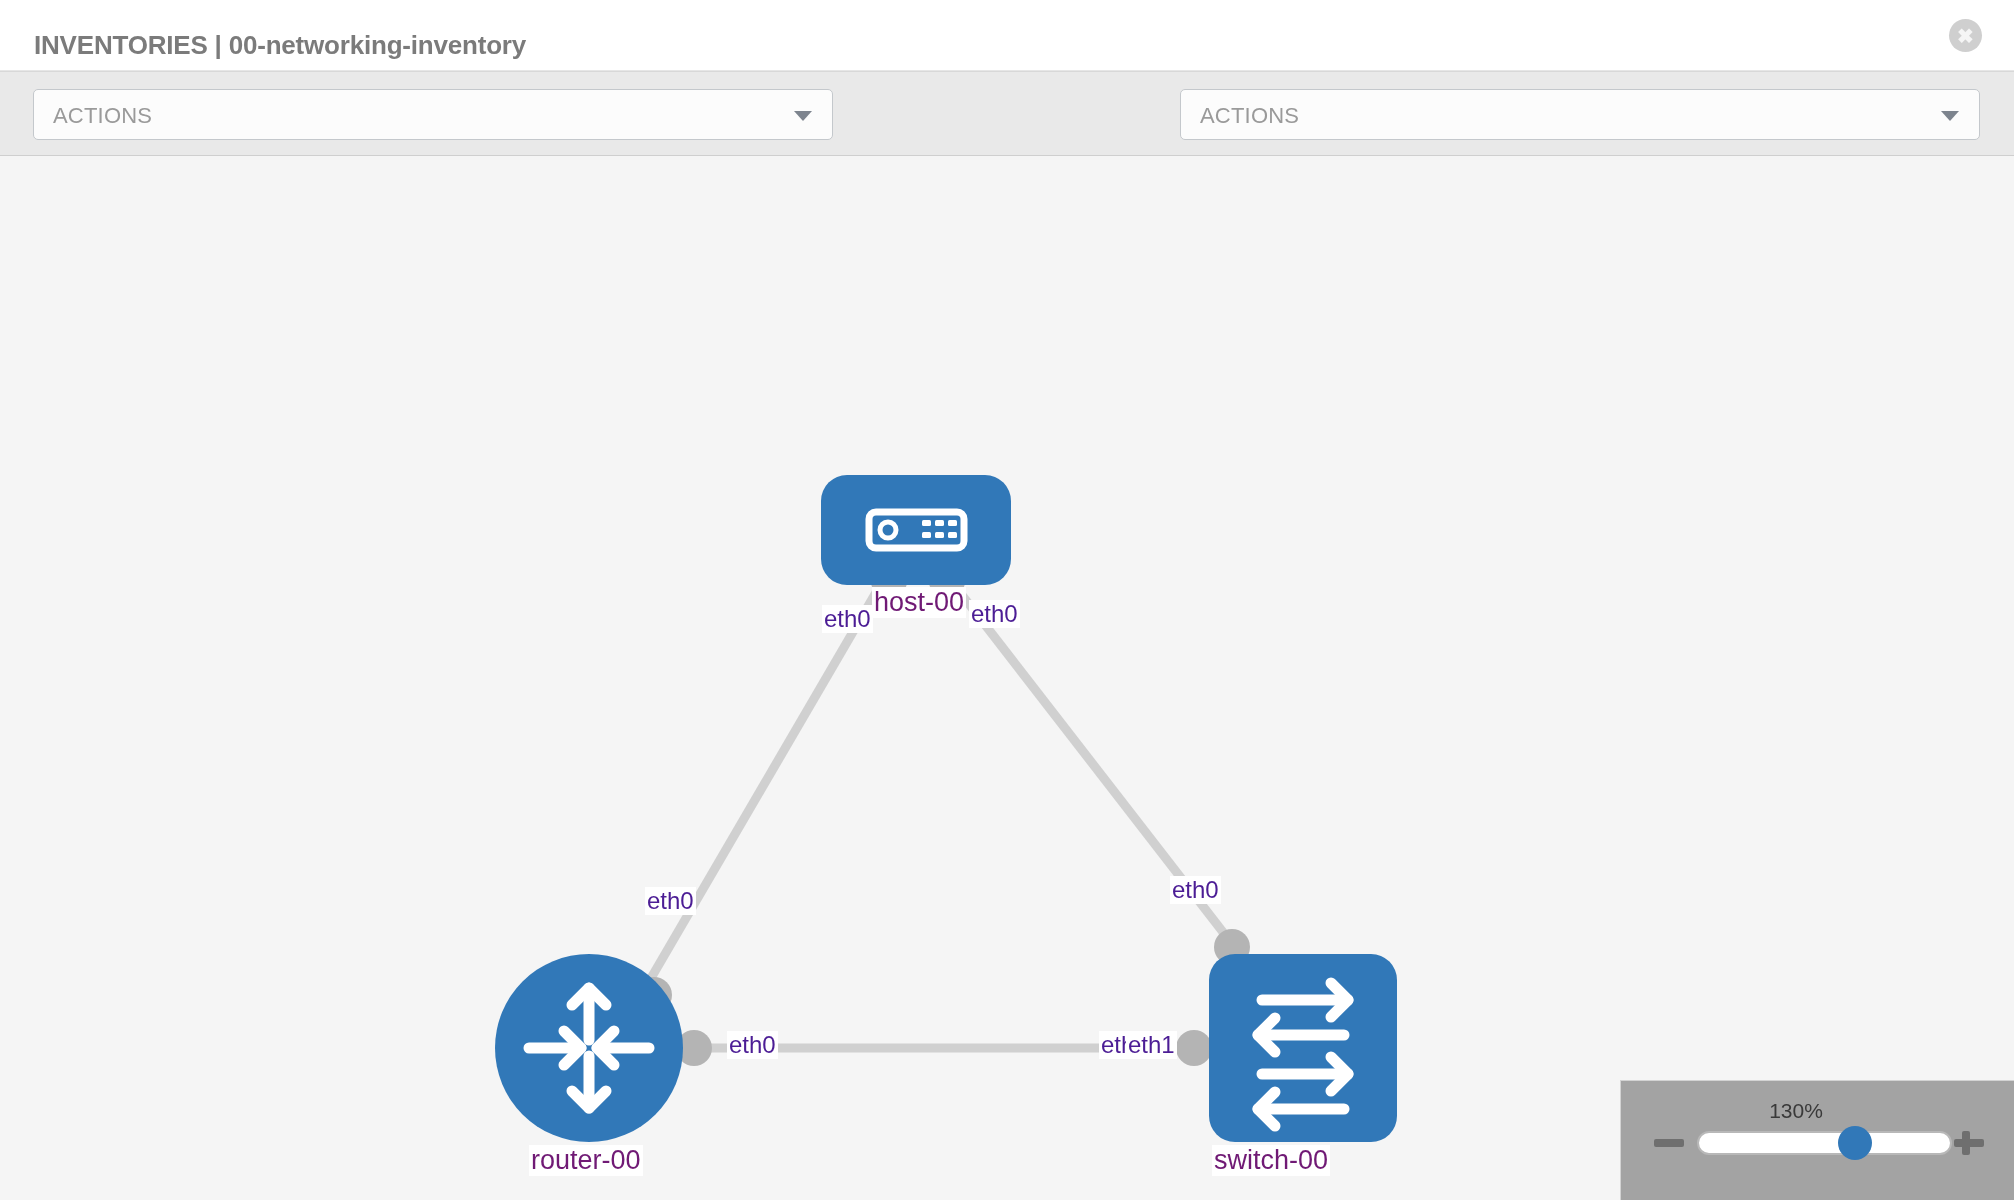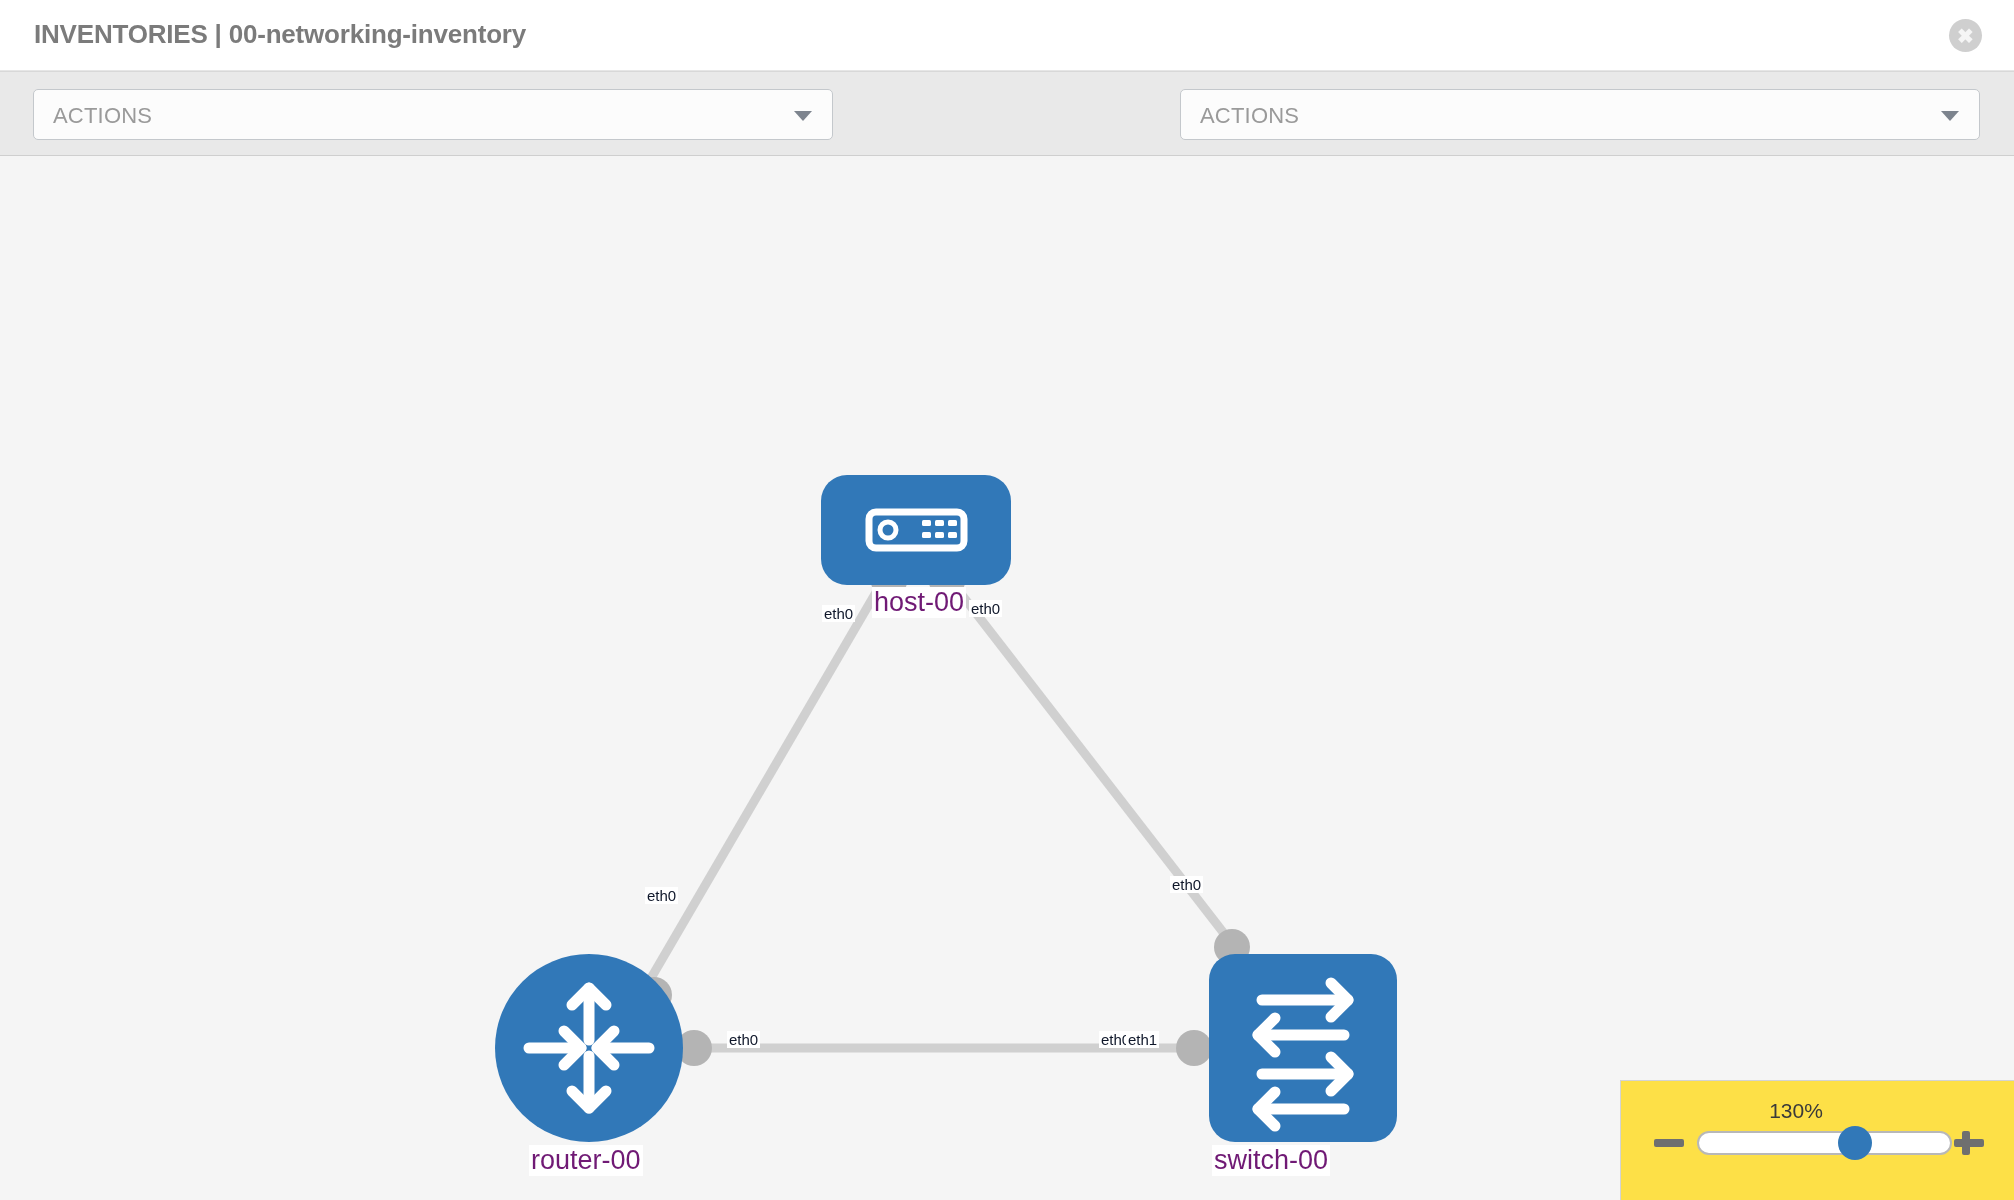--- a/index.html
+++ b/index.html
@@ -25,21 +25,21 @@
     position: absolute;
     top: 0; left: 0;
     width: 2014px;
     height: 71px;
     background: #ffffff;
     border-bottom: 1px solid #e6e6e6;
   }
   .header-title {
     position: absolute;
     left: 34px;
-    top: 19px;
+    top: 30px;
     font-size: 26px;
     font-weight: bold;
     color: #7b7b7b;
     letter-spacing: -0.2px;
     white-space: nowrap;
   }
   .close-btn {
     position: absolute;
     right: 32px;
     top: 19px;
@@ -134,36 +134,36 @@
     position: absolute;
     font-size: 27px;
     color: #701a75;
     background: #ffffff;
     white-space: nowrap;
     padding: 0 2px;
     line-height: 1.15;
   }
   .iface-label {
     position: absolute;
-    font-size: 15px;
-    color: #0f172a;
+    font-size: 24px;
+    color: #4c1d95;
     background: #ffffff;
     white-space: nowrap;
     padding: 0 2px;
     line-height: 1.15;
   }
 
   
   .zoom-panel {
     position: absolute;
     left: 1620px;
     top: 1080px;
     width: 394px;
     height: 120px;
-    background: #fde047;
+    background: #a3a3a3;
     border: 1px solid #d3d3d3;
     border-right: none;
     border-bottom: none;
     padding-left: 20px;
   }
   .zoom-level {
     position: absolute;
     top: 18px;
     left: 0;
     width: 350px;

